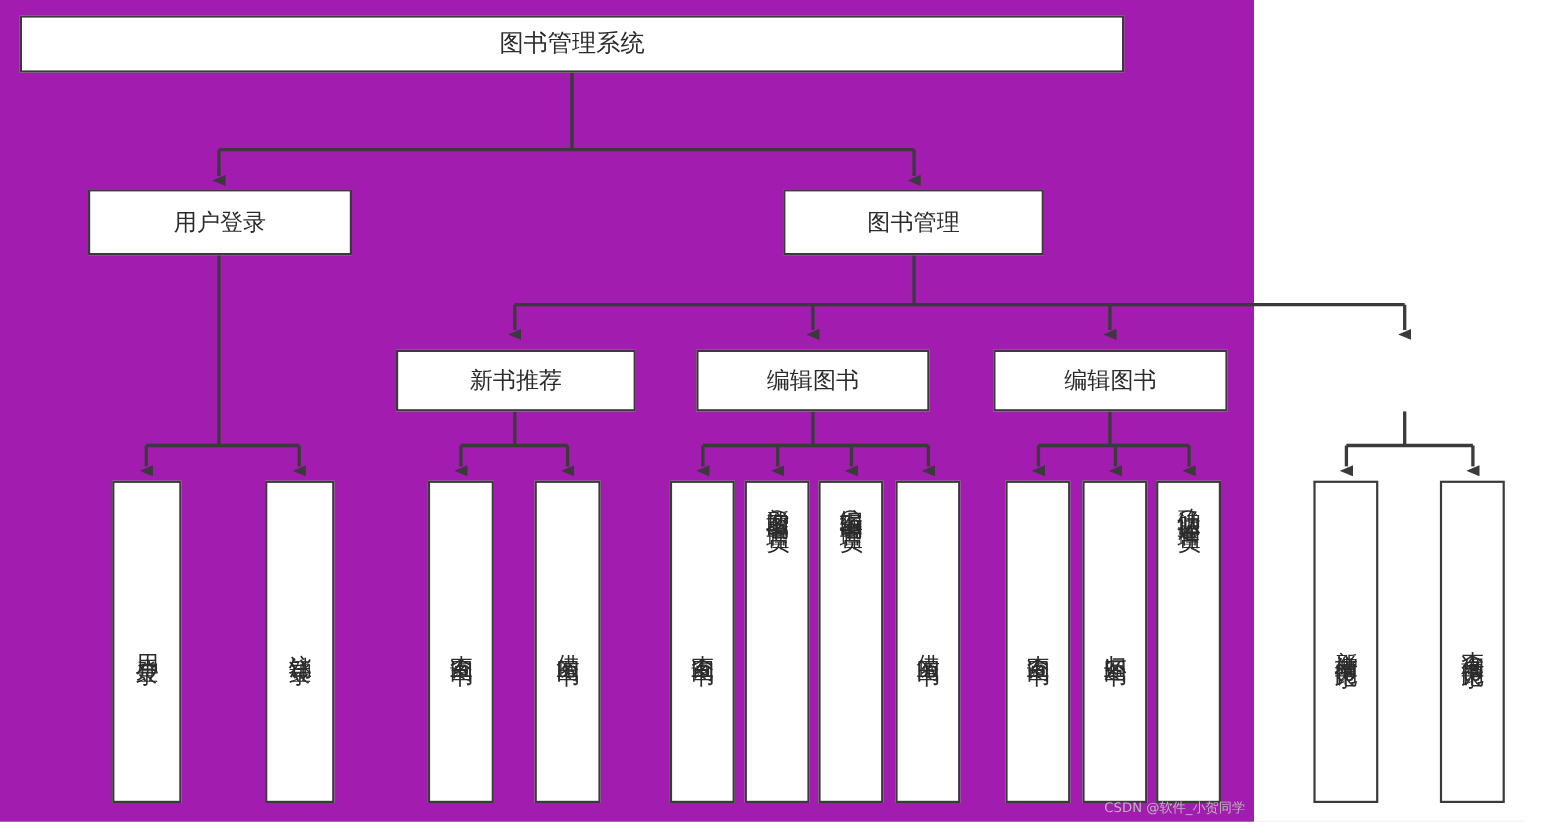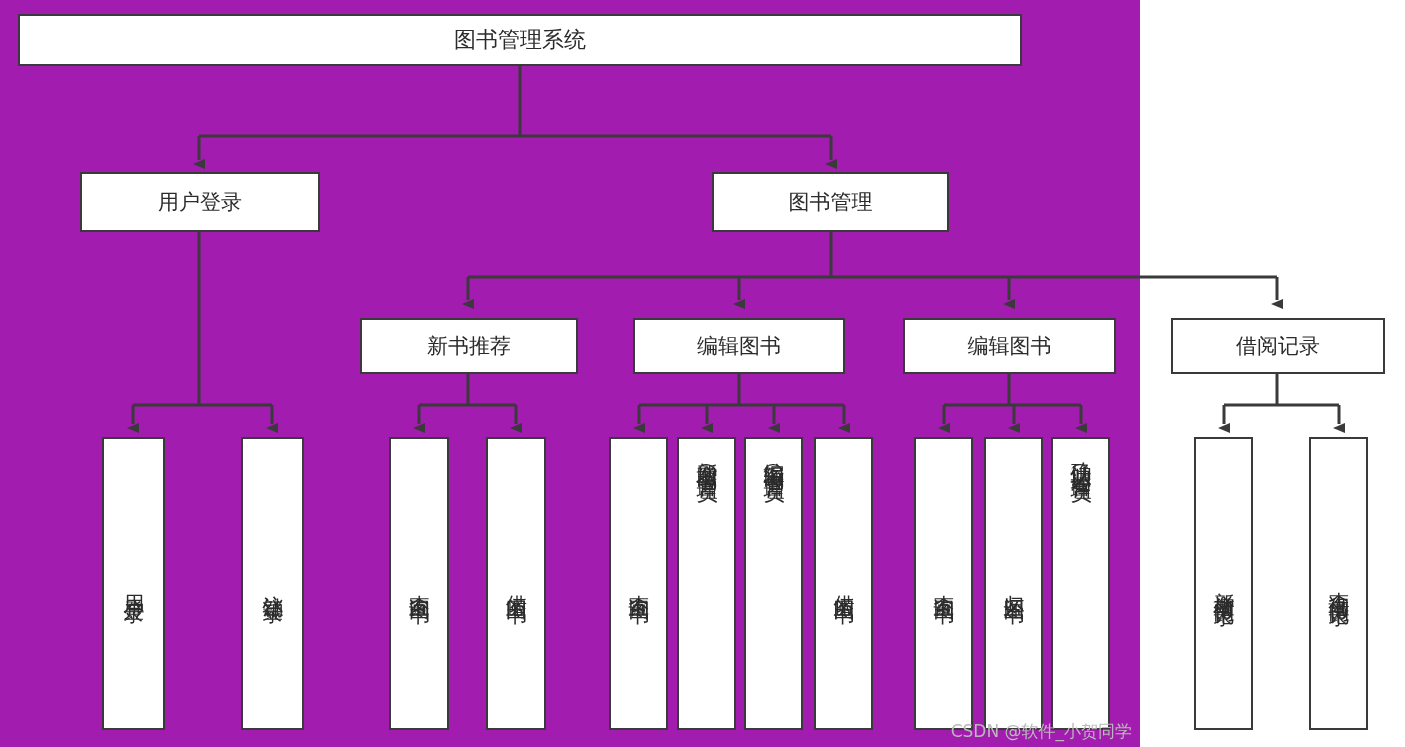--- a/index.html
+++ b/index.html
@@ -67,21 +67,21 @@
   }
   .node.leaf.centered {
     align-items: center;
     padding-top: 0;
   }
   
   #watermark {
     position: absolute;
     right: 8px;
     bottom: 4px;
-    font-size: 17px;
+    font-size: 12px;
     color: #b9b9b9;
     white-space: nowrap;
     font-family: "DejaVu Sans", "Liberation Sans", sans-serif;
     pointer-events: none;
     margin-top: 33px;
   }
 </style>
 </head>
 <body>
 
@@ -152,23 +152,20 @@
 
   <div class="node horizontal" style="left:360px; top:318px; width:218px; height:56px;">
     <span class="label">新书推荐</span>
   </div>
   <div class="node horizontal" style="left:633px; top:318px; width:212px; height:56px;">
     <span class="label">编辑图书</span>
   </div>
   <div class="node horizontal" style="left:903px; top:318px; width:213px; height:56px;">
     <span class="label">编辑图书</span>
   </div>
-  <div class="node horizontal" style="left:1171px; top:318px; width:214px; height:56px;">
-    <span class="label">借阅记录</span>
-  </div>
 
   <div class="node leaf centered" style="left:102px; top:437px; width:63px; height:293px;">
     <span class="label">用户登录</span>
   </div>
   <div class="node leaf centered" style="left:241px; top:437px; width:63px; height:293px;">
     <span class="label">注销登录</span>
   </div>
 
   <div class="node leaf centered" style="left:389px; top:437px; width:60px; height:293px;">
     <span class="label">查询图书</span>

